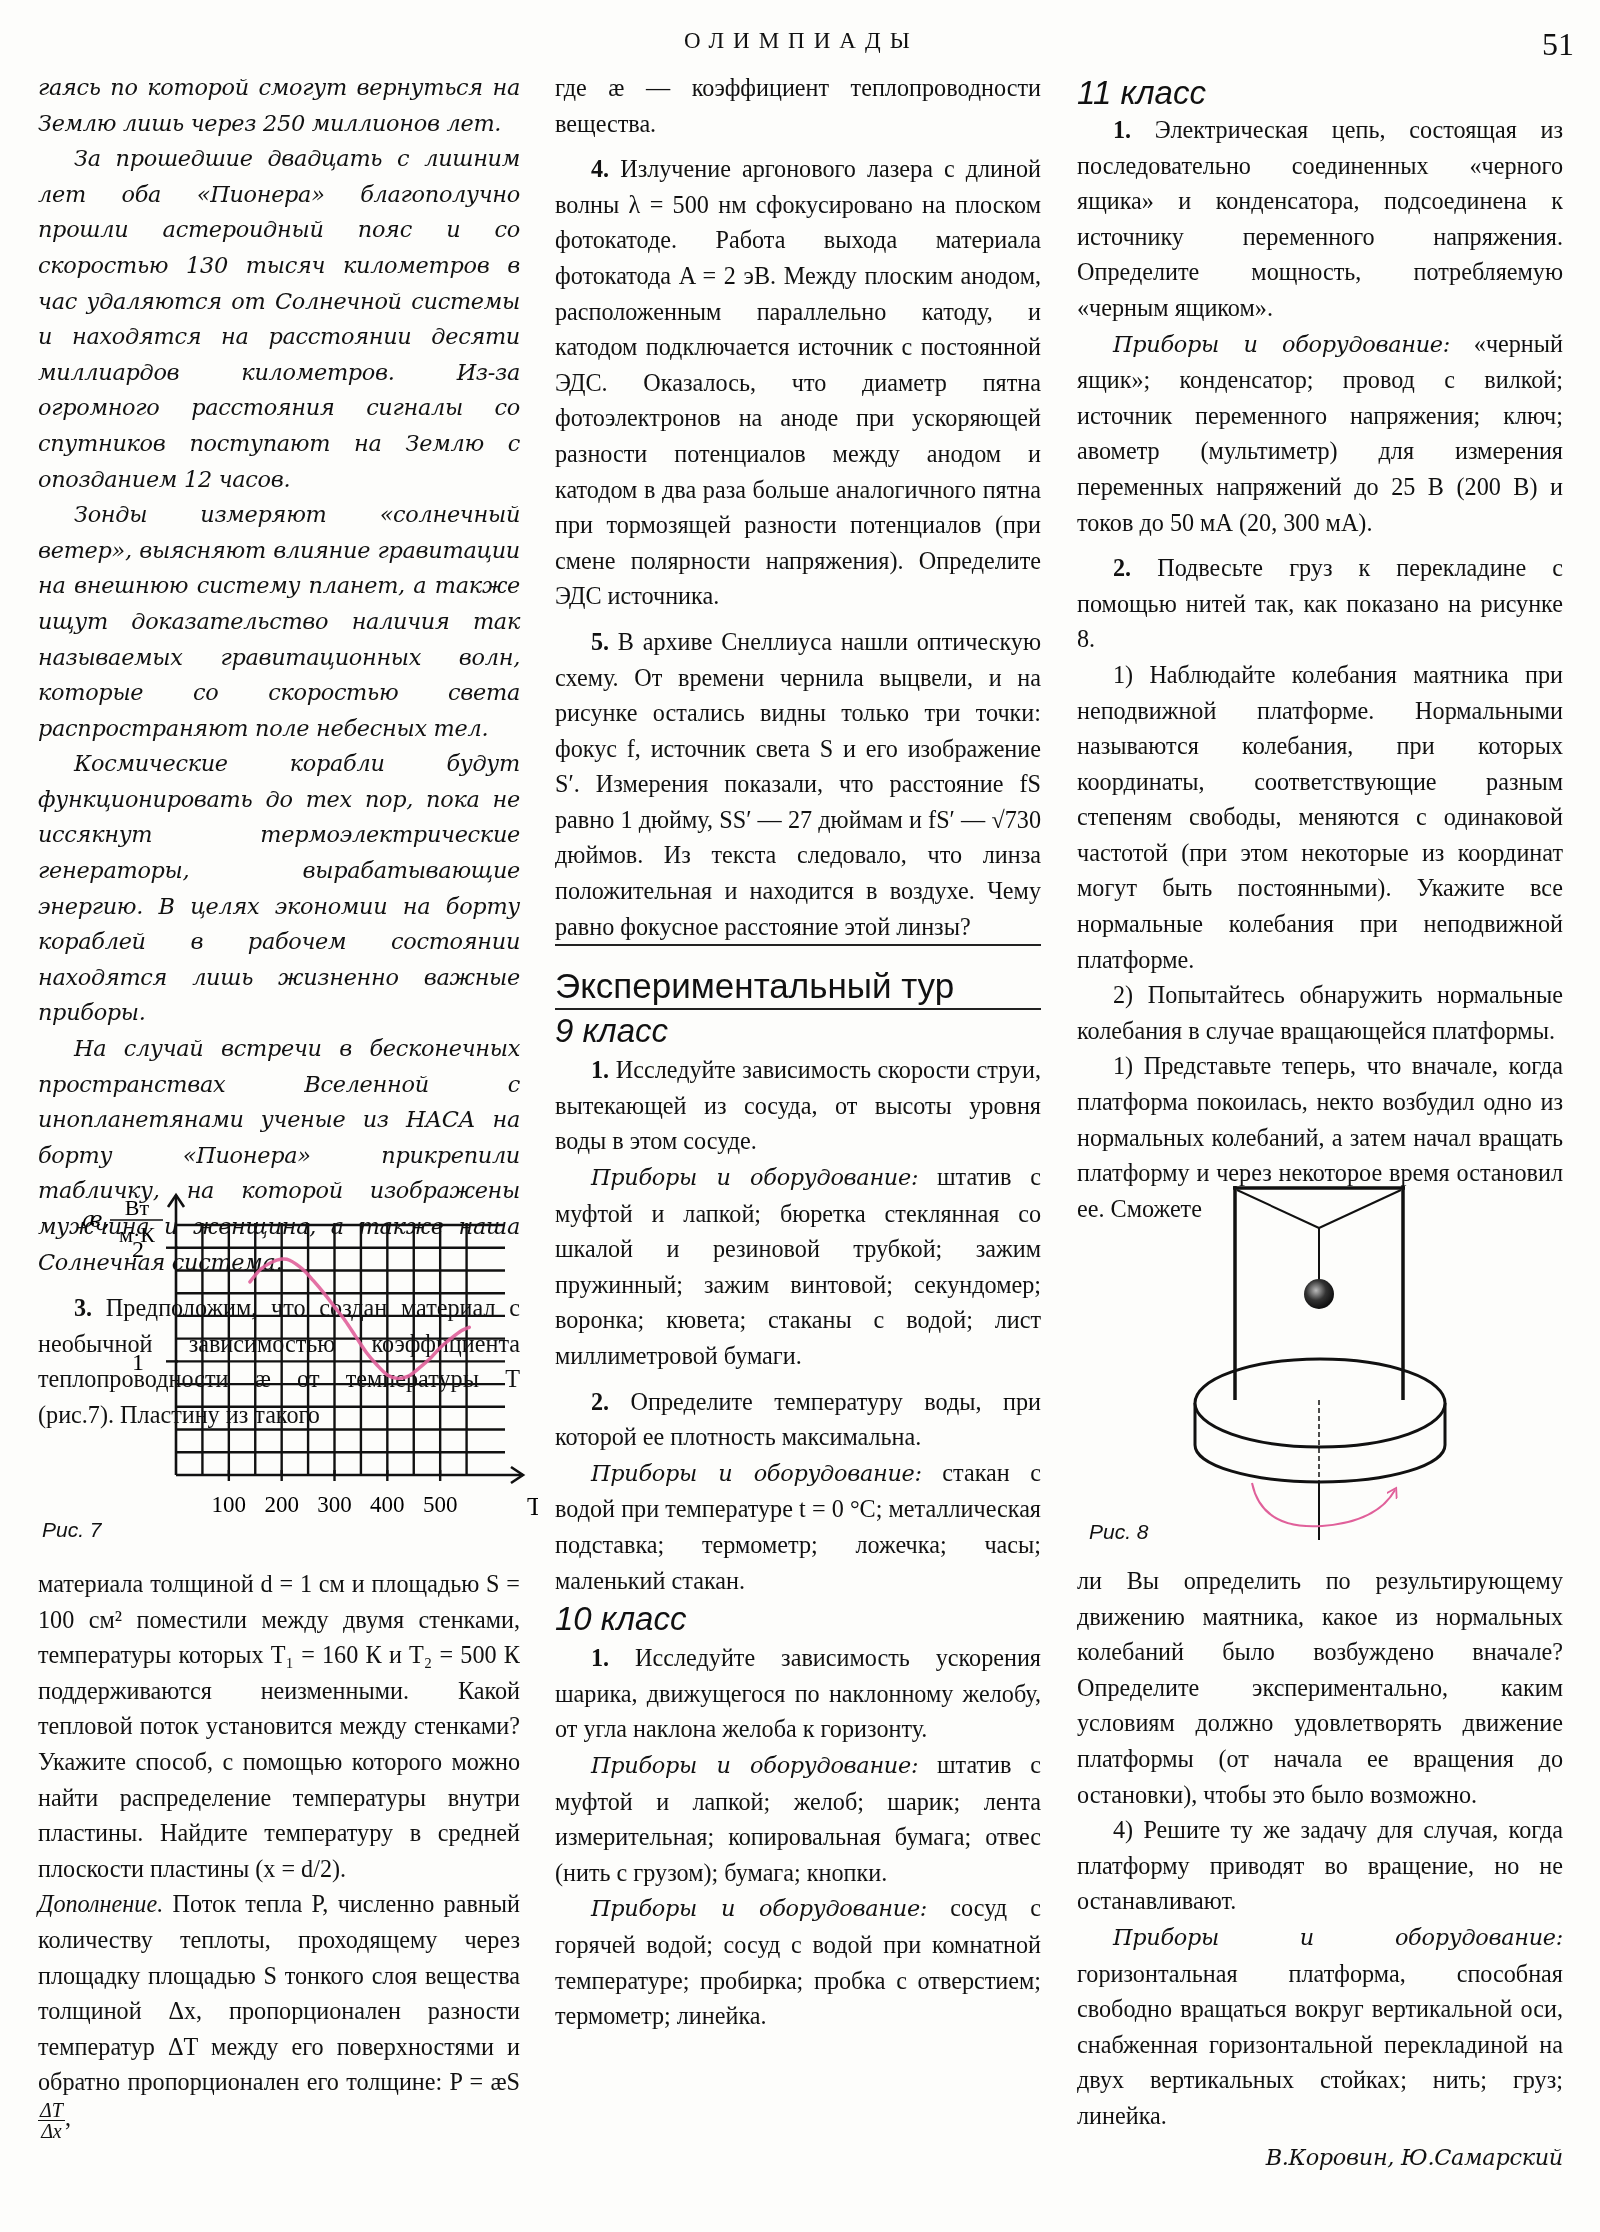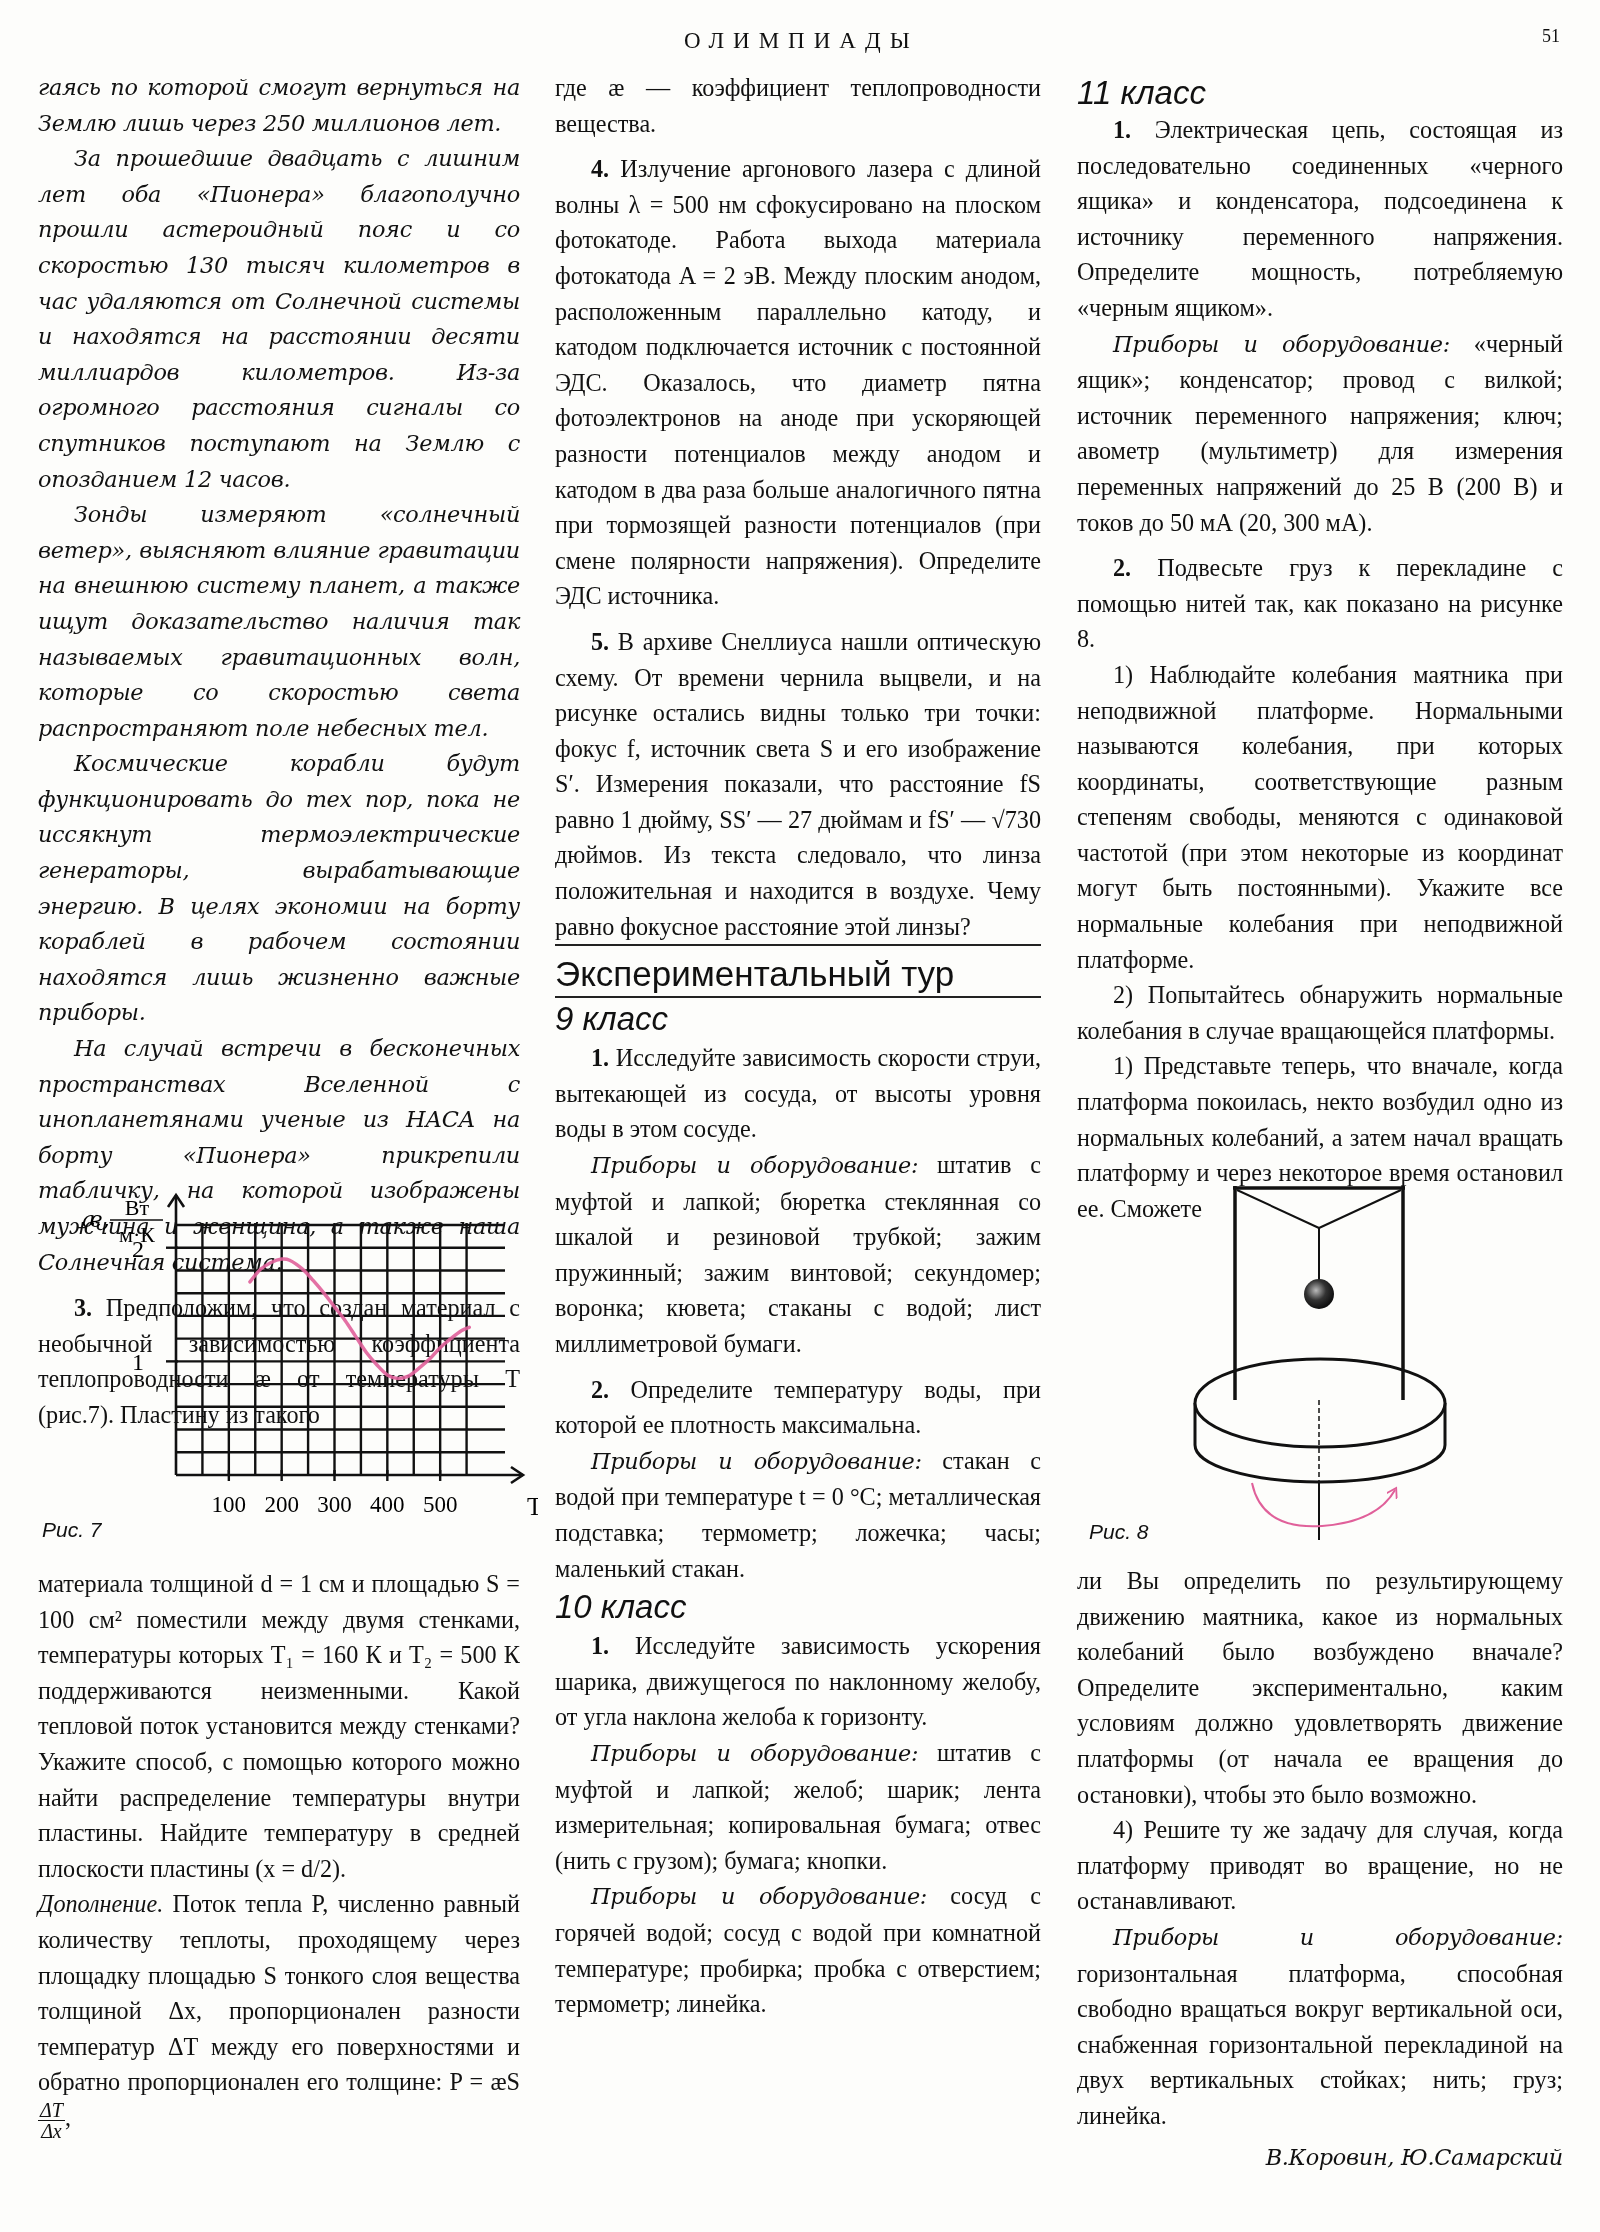--- a/index.html
+++ b/index.html
@@ -1,30 +1,30 @@
 <!DOCTYPE html>
 <html><head>
 <meta charset="utf-8">
 <style>
   html, body { margin:0; padding:0; }
   body { width:1600px; height:2232px; background:#fdfdfb; position:relative; overflow:hidden; color:#111; }
   .hdr { position:absolute; top:24px; left:4px; width:1563px; height:40px; }
   .hdr-title { position:absolute; left:680px; top:4px; font-family:"Liberation Serif", serif; font-size:23px; letter-spacing:9px; }
-  .hdr-page { position:absolute; left:1538px; top:2px; font-family:"Liberation Serif", serif; font-size:18px; }
+  .hdr-page { position:absolute; left:1538px; top:2px; font-family:"Liberation Serif", serif; font-size:32px; }
   .col { position:absolute; font-family:"Liberation Serif", serif; font-size:24.2px; line-height:35.6px; text-align:justify; }
   .col p { margin:0; text-indent:36px; }
   .col p.noind { text-indent:0; }
   .col p.gap { margin-top:10px; }
   .ital { font-style:italic; }
   .fancy { font-family:"DejaVu Serif", serif; font-style:italic; font-size:22.4px; letter-spacing:-0.3px; }
   .b { font-weight:bold; }
   .c1 { left:38px; top:70px; width:482px; }
   .c2 { left:555px; top:70px; width:486px; }
   .c3 { left:1077px; top:112px; width:486px; }
-  .section-title { font-family:"Liberation Sans", sans-serif; font-size:35px; line-height:44px; border-top:2px solid #222; border-bottom:2px solid #222; margin:22px 0 10px 0; padding:6px 0 0 0; text-indent:0 !important; }
+  .section-title { font-family:"Liberation Sans", sans-serif; font-size:35px; line-height:44px; border-top:2px solid #222; border-bottom:2px solid #222; margin:22px 0 10px 0; padding:18px 0 0 0; text-indent:0 !important; }
   .class-title { font-family:"Liberation Sans", sans-serif; font-style:italic; font-size:33px; line-height:42px; margin:6px 0 10px 0; text-indent:0 !important; }
   .fig-caption { font-family:"Liberation Sans", sans-serif; font-style:italic; font-size:21px; }
   .author { text-align:right; font-style:italic; text-indent:0 !important; margin-top:6px !important; }
   .figure7 { position:absolute; left:38px; top:1180px; width:500px; height:360px; }
   .figure8 { position:absolute; left:1077px; top:1160px; width:520px; height:390px; }
   .c1b { left:38px; top:1566px; width:482px; }
   .c3b { left:1077px; top:1563px; width:486px; }
   .frac { display:inline-block; vertical-align:middle; text-align:center; font-style:italic; font-size:20px; line-height:20px; }
   .frac span { display:block; }
   .frac .num { border-bottom:1.5px solid #111; padding:0 2px; }

